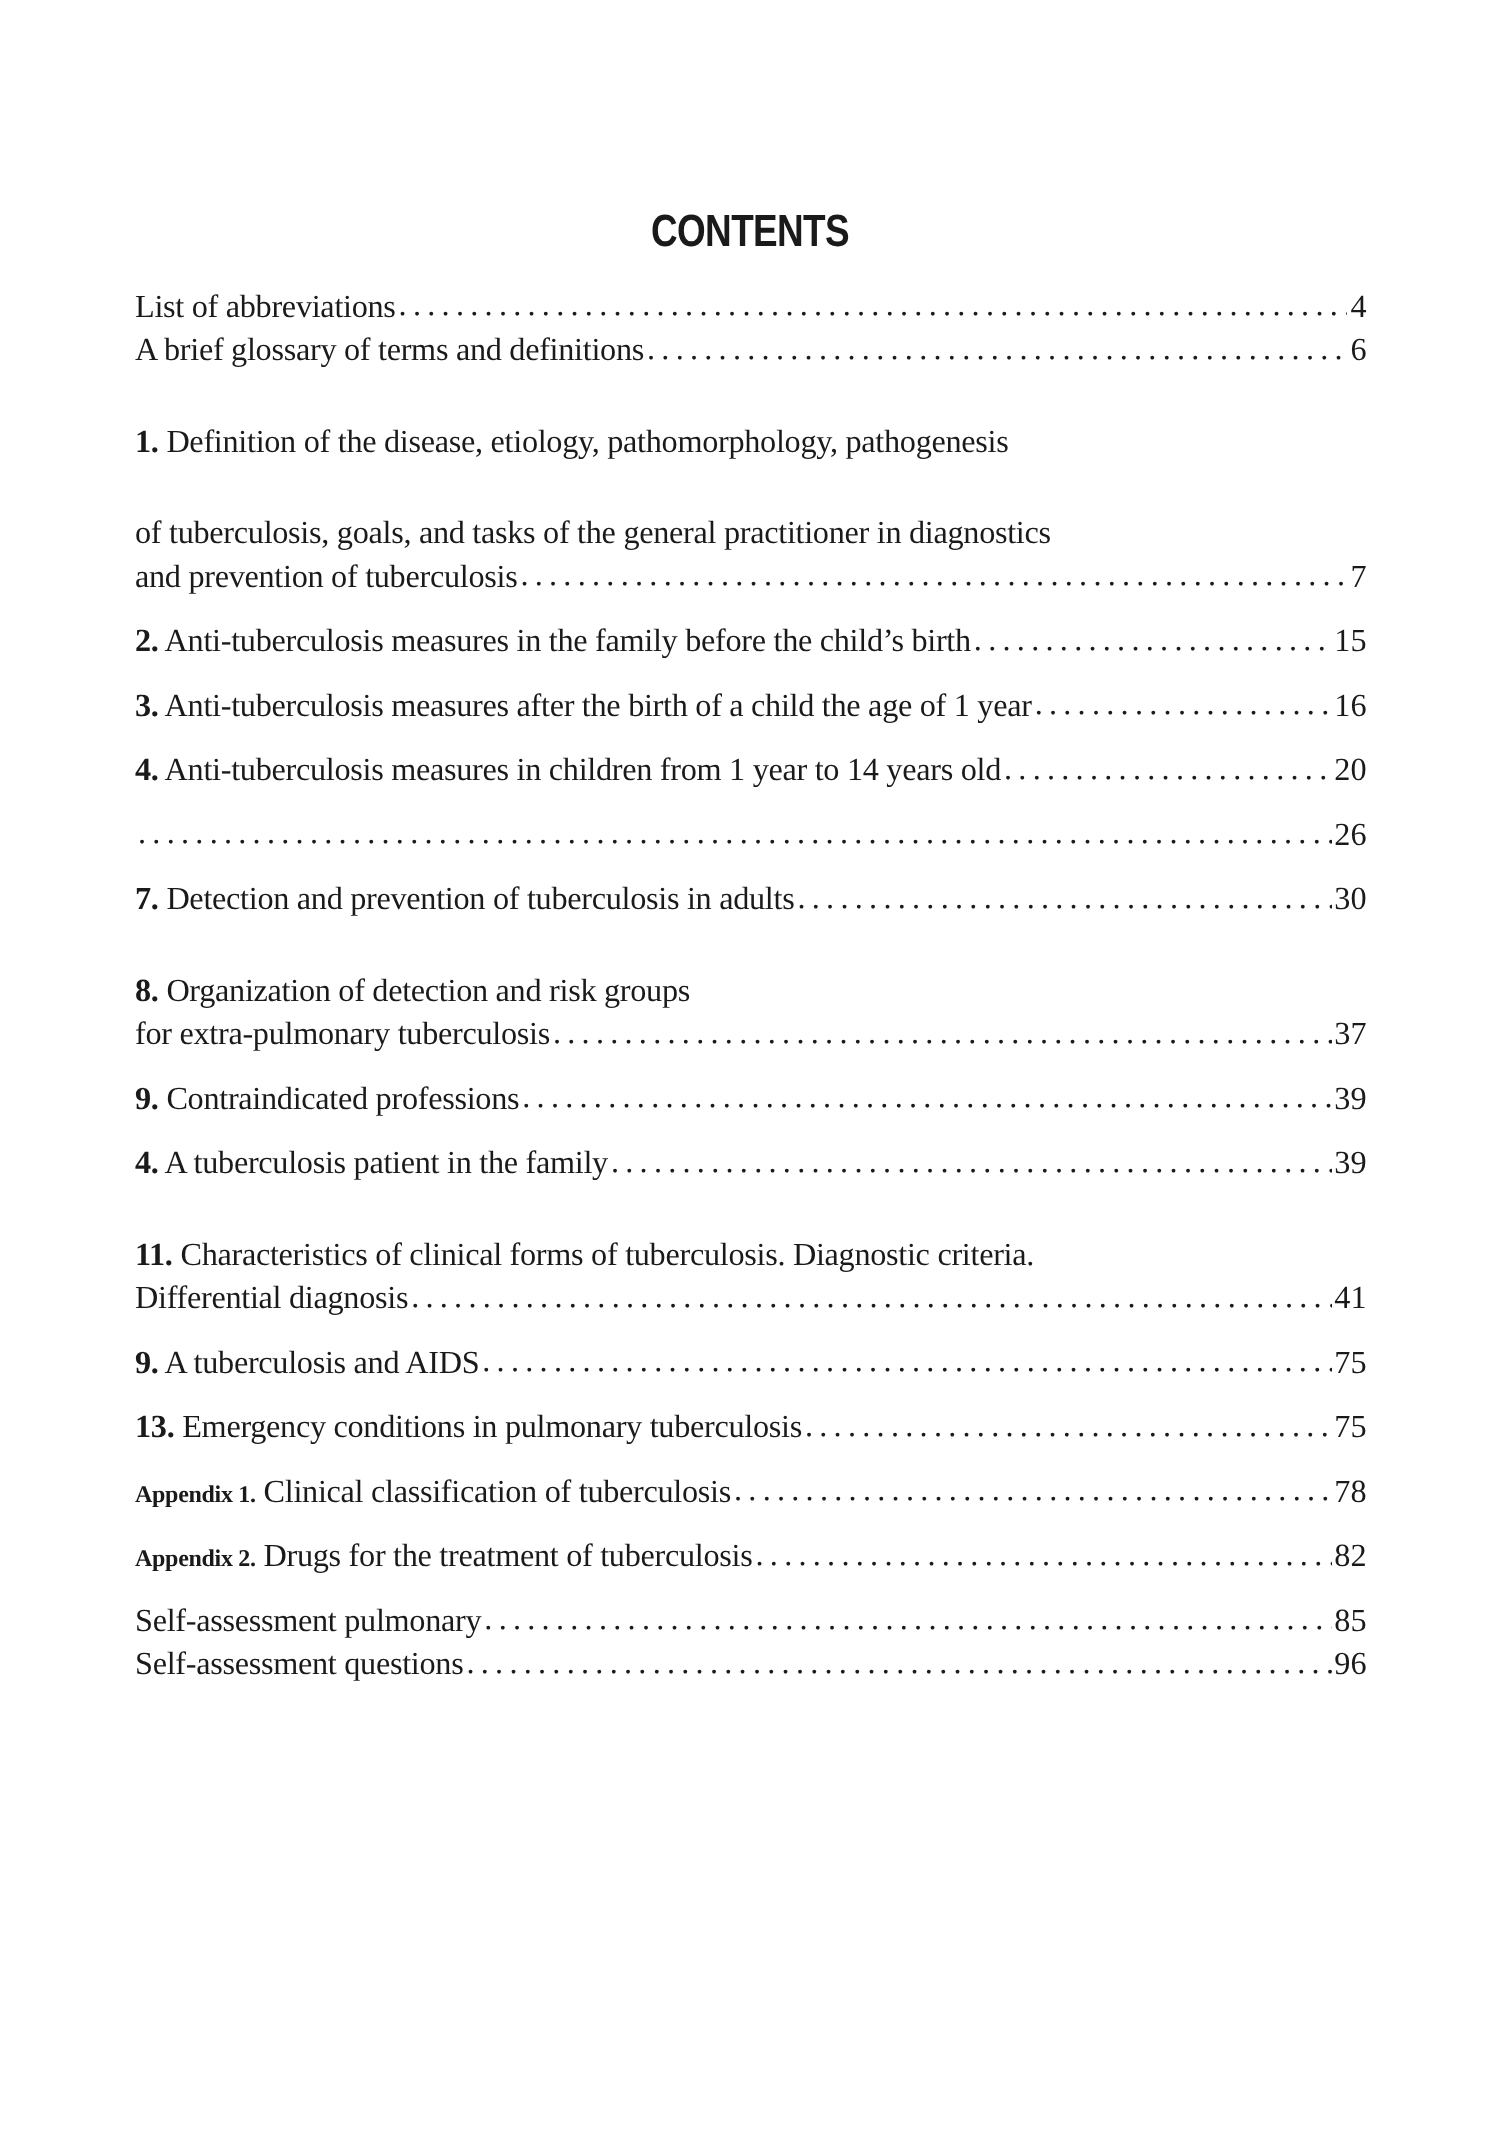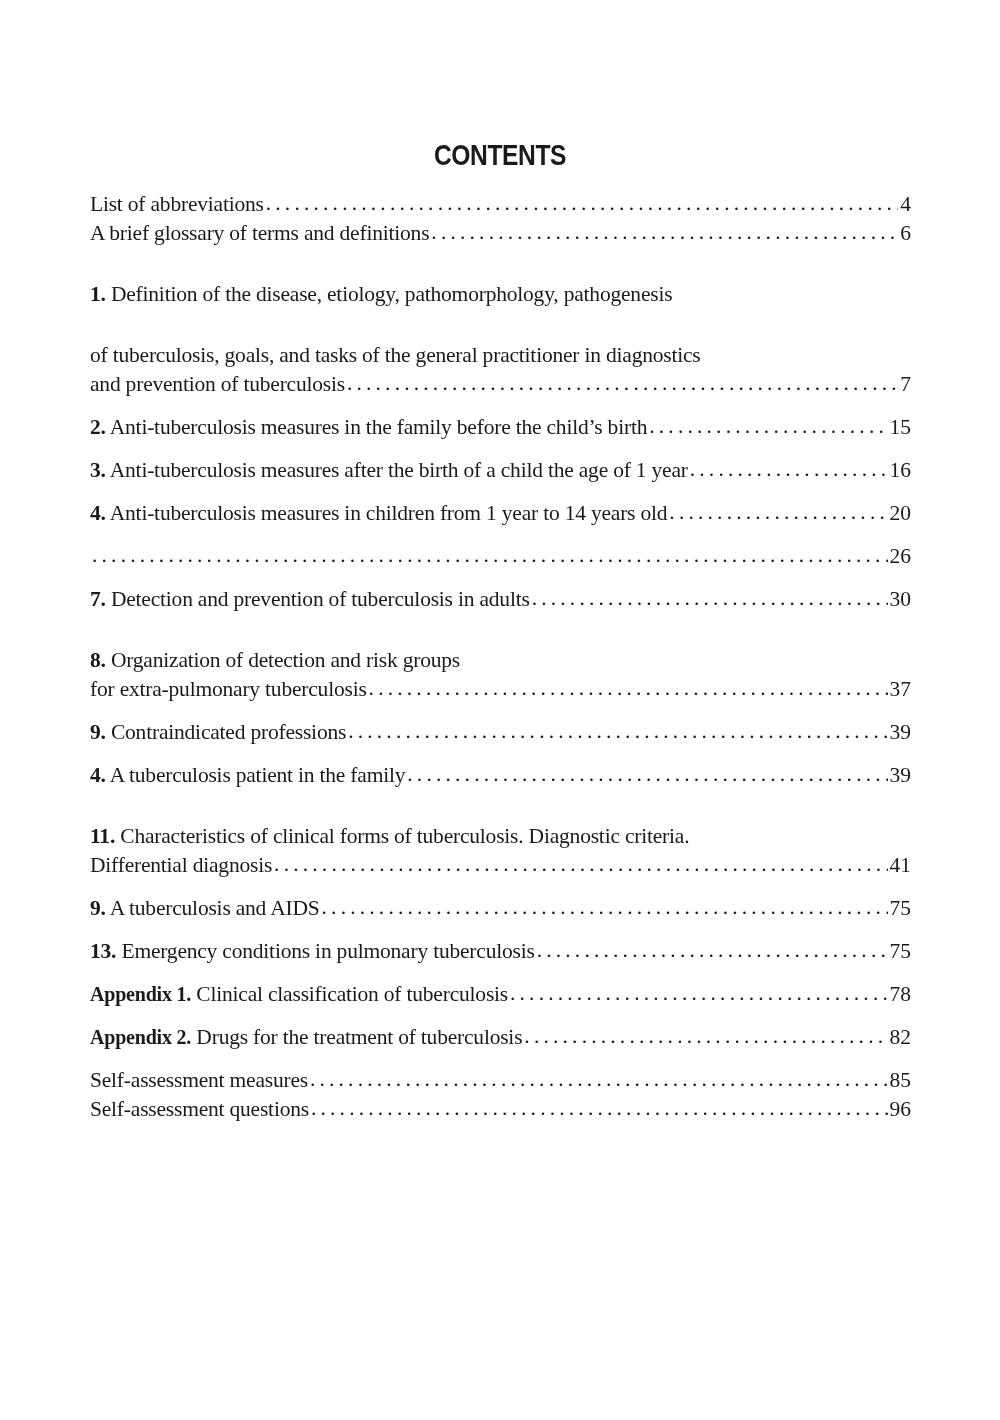--- a/index.html
+++ b/index.html
@@ -73,21 +73,21 @@
     .leader::after {
       content: ". . . . . . . . . . . . . . . . . . . . . . . . . . . . . . . . . . . . . . . . . . . . . . . . . . . . . . . . . . . . . . . . . . . . . . . . . . . . . . . . . . . . . . . . . . . . . . . . . . . . . . . . . . . . . . . . . .";
       letter-spacing: -0.6px;
     }
     .page-num {
       flex: 0 0 auto;
       text-align: right;
     }
     .appendix-label {
       font-weight: bold;
-      font-size: 20px;
+      font-size: 16px;
     }
   </style>
 </head>
 <body>
 
 <div class="page-title">CONTENTS</div>
 
 <div class="toc">
 
   <div class="group">
@@ -214,21 +214,21 @@
   <div class="group">
     <div class="entry-last">
       <span class="entry-text"><span class="appendix-label">Appendix 2.</span> <span>Drugs for the treatment of tuberculosis</span></span>
       <span class="leader"></span>
       <span class="page-num">82</span>
     </div>
   </div>
 
   <div class="group">
     <div class="entry-last">
-      <span class="entry-text">Self-assessment measures</span>
+      <span class="entry-text">Self-assessment pulmonary</span>
       <span class="leader"></span>
       <span class="page-num">85</span>
     </div>
     <div class="entry-last">
       <span class="entry-text">Self-assessment questions</span>
       <span class="leader"></span>
       <span class="page-num">96</span>
     </div>
   </div>
 

